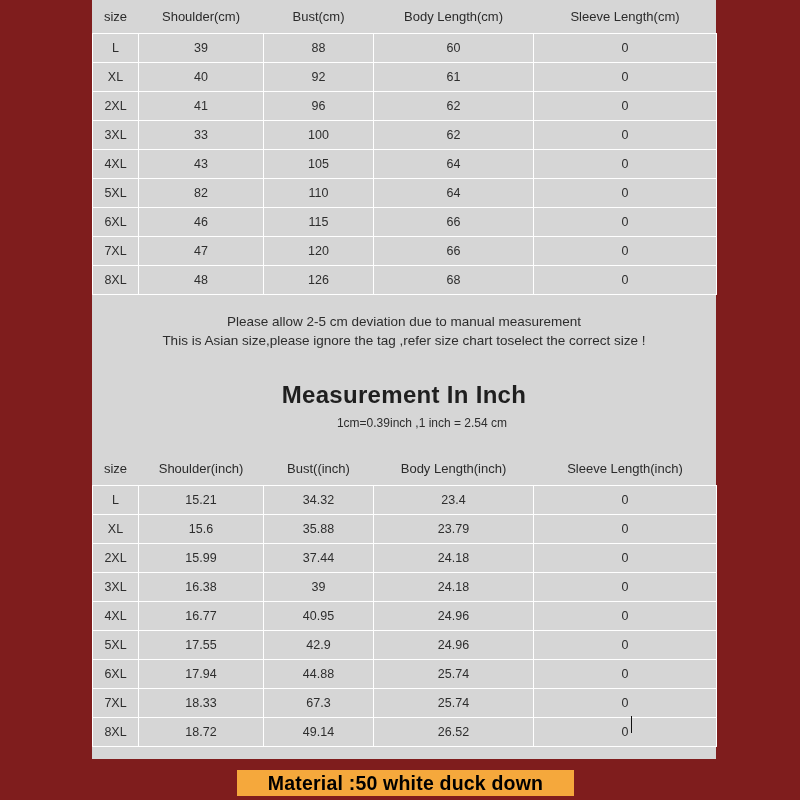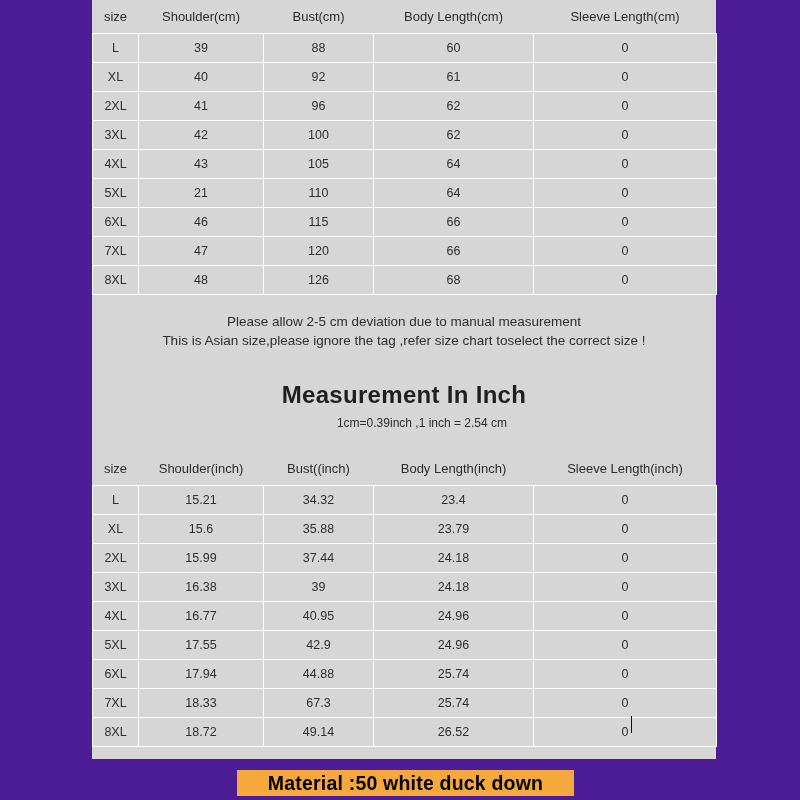--- a/index.html
+++ b/index.html
@@ -5,21 +5,21 @@
   * { box-sizing: border-box; }
   html, body {
     margin: 0; padding: 0;
     width: 800px; height: 800px;
     background: #ffffff;
     font-family: "Liberation Sans", sans-serif;
   }
   #page {
     position: relative;
     width: 800px; height: 800px;
-    background: #4c1d95;
+    background: #7f1d1d;
     overflow: hidden;
   }
   .panel {
     position: absolute;
     left: 92px;
     width: 624px;
     background: #d6d6d6;
   }
   
   #cm-panel { top: 0; height: 357px; }
@@ -154,35 +154,35 @@
         </tr>
         <tr class="data">
           <td>2XL</td>
           <td>41</td>
           <td>96</td>
           <td>62</td>
           <td>0</td>
         </tr>
         <tr class="data">
           <td>3XL</td>
-          <td>42</td>
+          <td>33</td>
           <td>100</td>
           <td>62</td>
           <td>0</td>
         </tr>
         <tr class="data">
           <td>4XL</td>
           <td>43</td>
           <td>105</td>
           <td>64</td>
           <td>0</td>
         </tr>
         <tr class="data">
           <td>5XL</td>
-          <td>21</td>
+          <td>82</td>
           <td>110</td>
           <td>64</td>
           <td>0</td>
         </tr>
         <tr class="data">
           <td>6XL</td>
           <td>46</td>
           <td>115</td>
           <td>66</td>
           <td>0</td>

